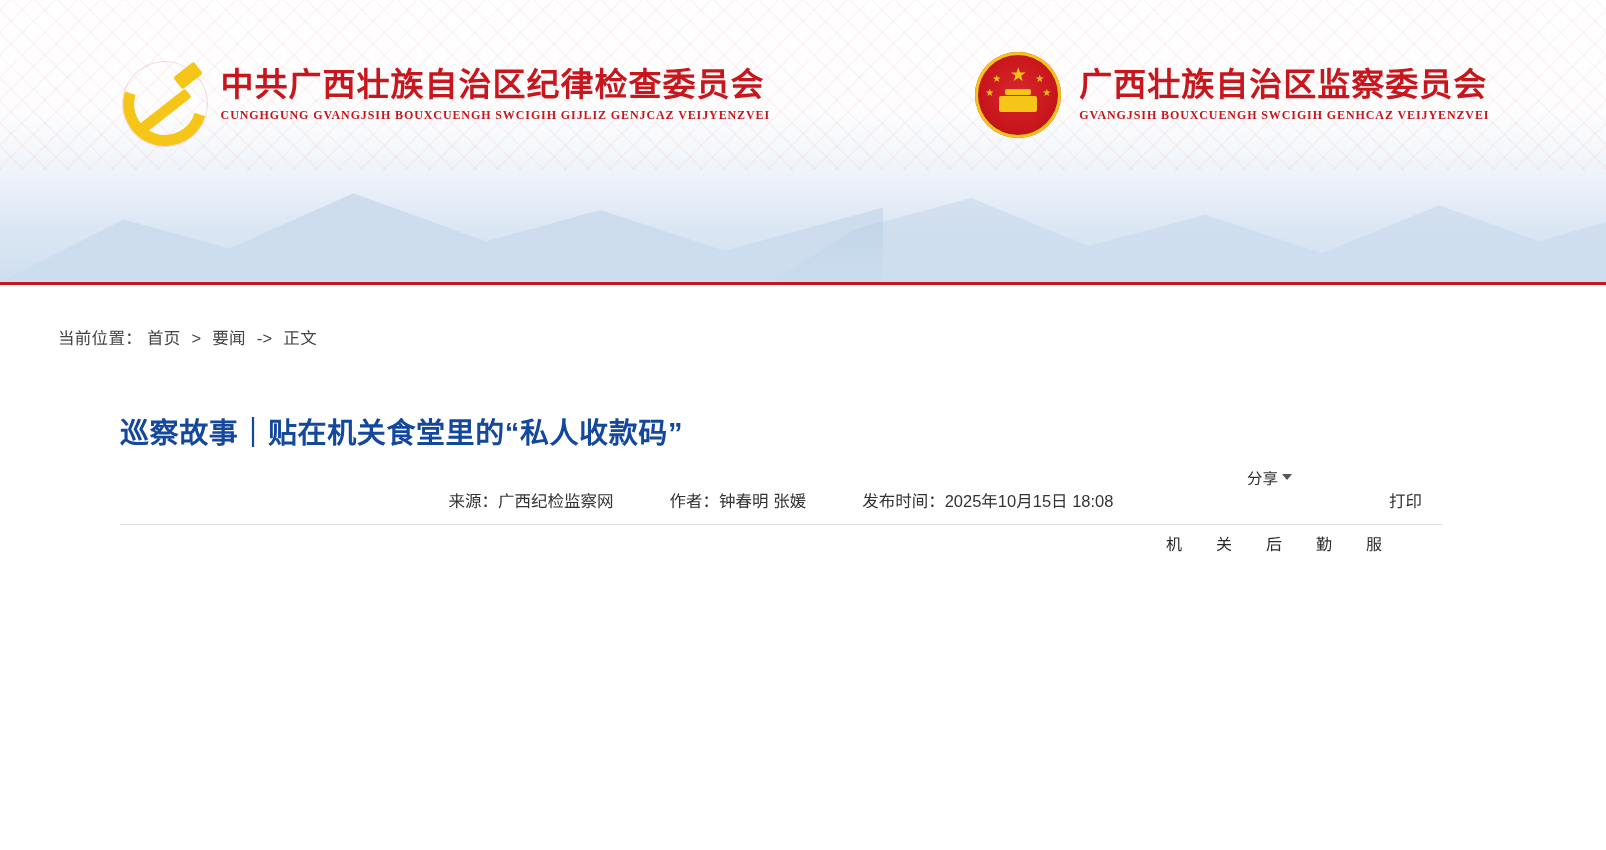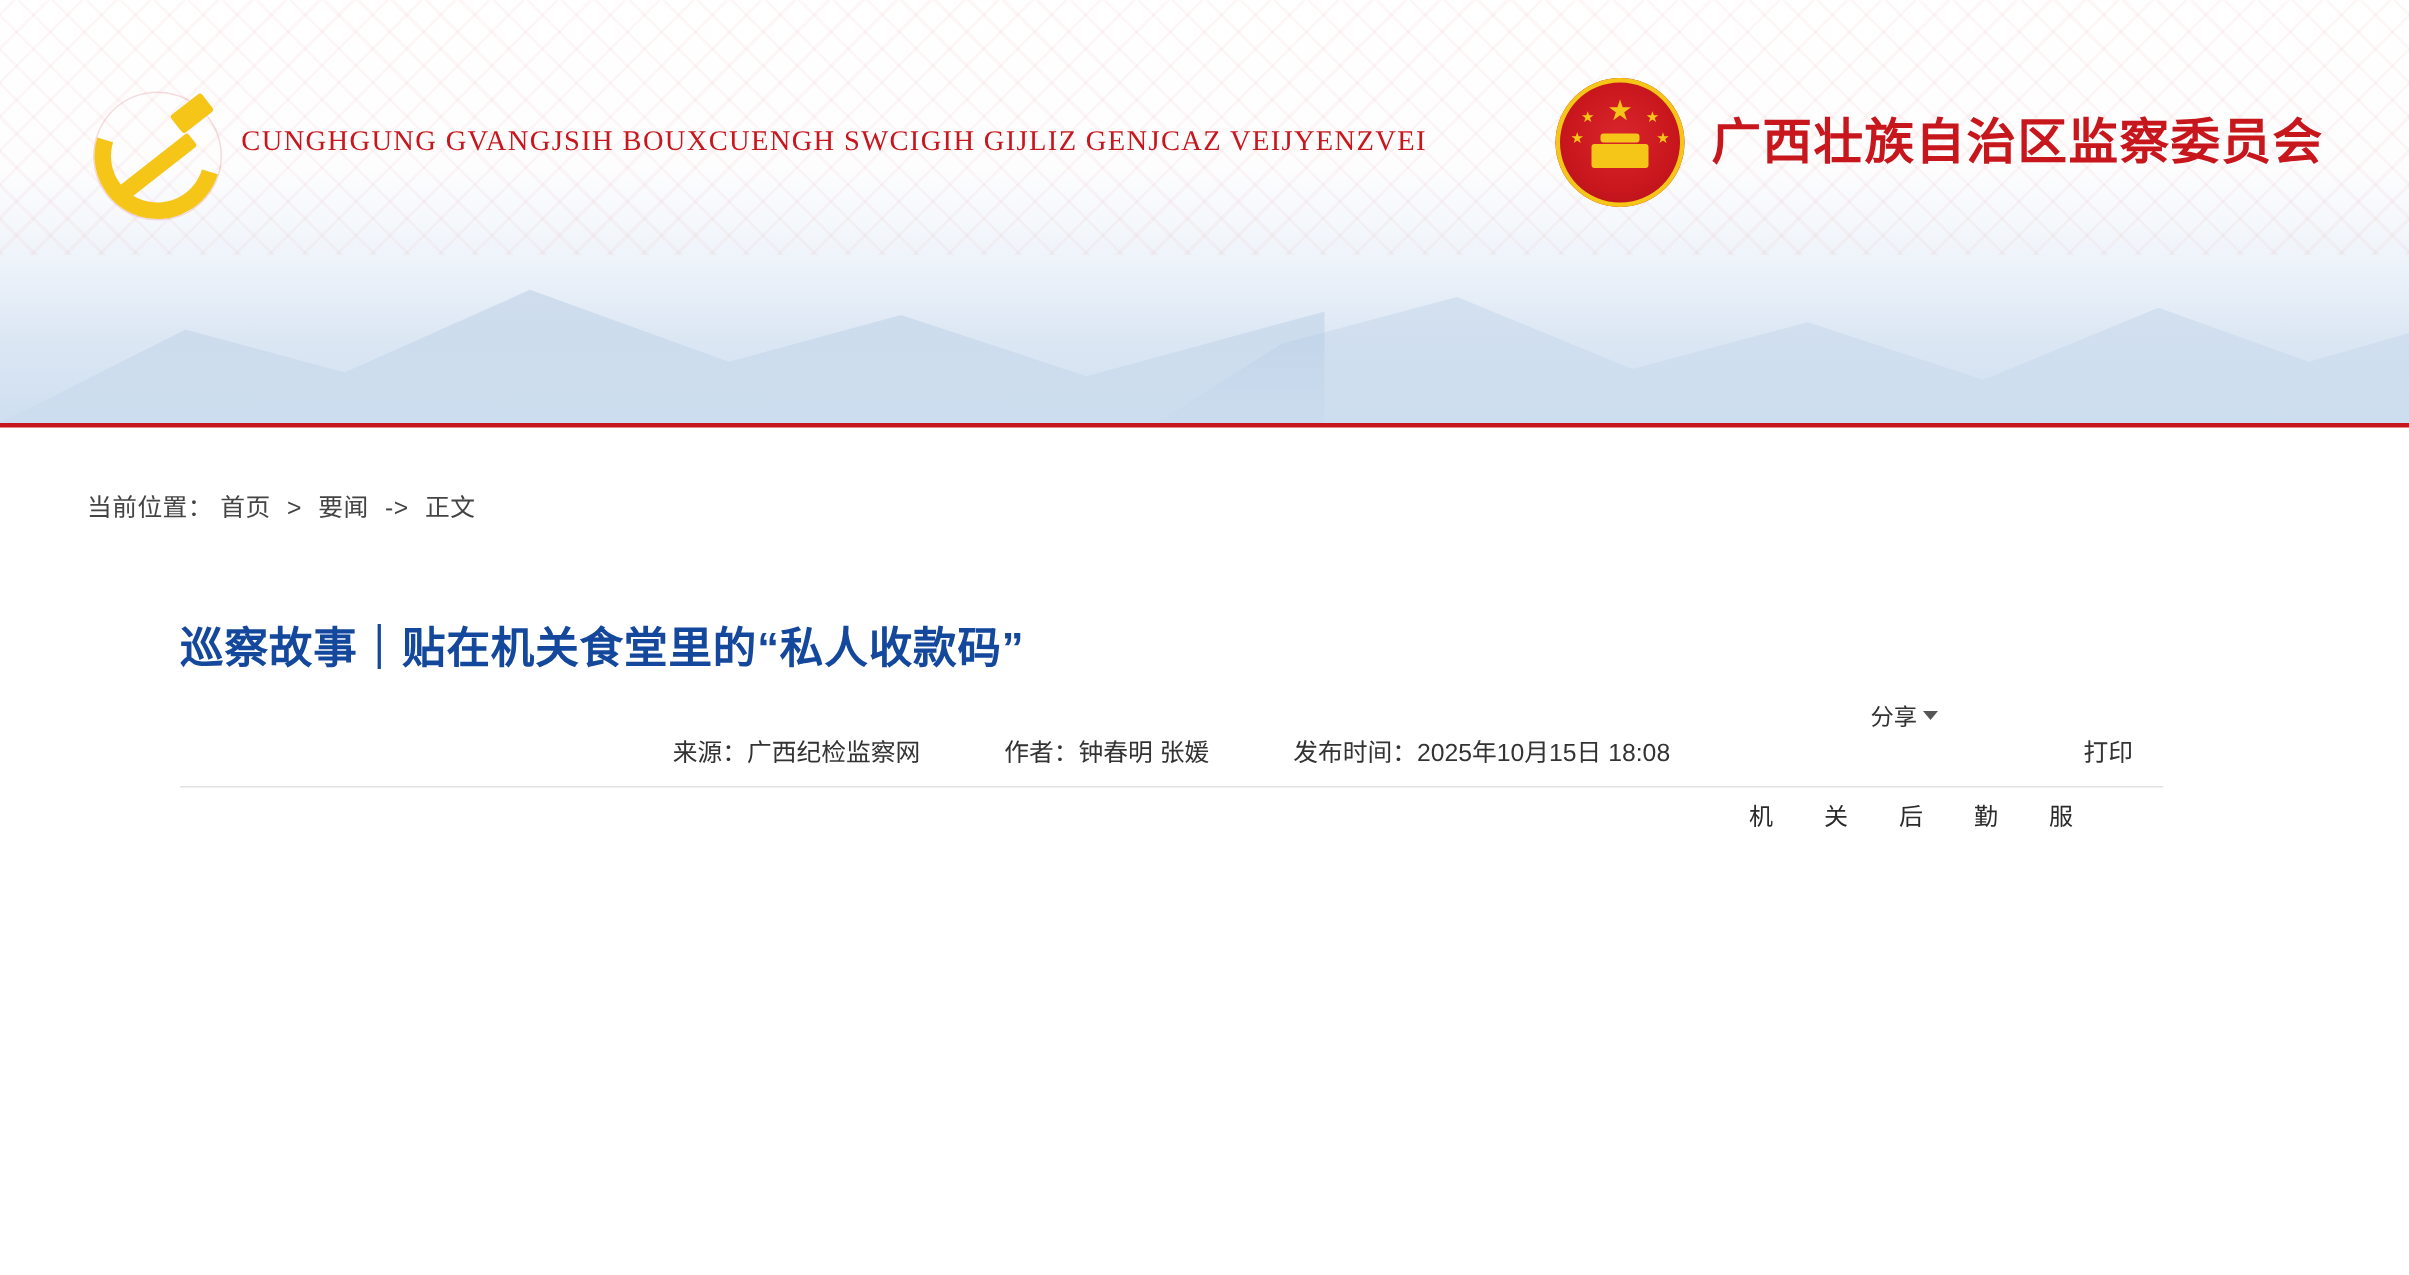--- a/index.html
+++ b/index.html
@@ -148,22 +148,22 @@
     font-family: "DejaVu Sans", "Liberation Sans", sans-serif;
     font-size: 33px;
     font-weight: 700;
     color: #c8161d;
     letter-spacing: 1px;
     white-space: nowrap;
     line-height: 1.12;
   }
   .emblem-sub {
     font-family: "Liberation Serif", "DejaVu Serif", serif;
-    font-size: 19px;
-    font-weight: 400;
+    font-size: 12px;
+    font-weight: 700;
     color: #c8161d;
     letter-spacing: .9px;
     white-space: nowrap;
   }
 
   
   .content {
     width: 1562px;
     box-sizing: border-box;
     padding: 0 58px;
@@ -267,35 +267,37 @@
 
   <div class="emblems">
 
     <div class="emblem-block">
       <div class="party-emblem">
         <span class="sickle"></span>
         <span class="hammer-handle"></span>
         <span class="hammer-head"></span>
       </div>
       <div class="emblem-text">
+        <div class="emblem-title">中共广西壮族自治区纪律检查委员会</div>
         <div class="emblem-sub">CUNGHGUNG GVANGJSIH BOUXCUENGH SWCIGIH GIJLIZ GENJCAZ VEIJYENZVEI</div>
       </div>
     </div>
 
     <div class="emblem-block">
       <div class="national-emblem">
         <span class="big-star">★</span>
         <span class="small-star s1">★</span>
         <span class="small-star s2">★</span>
         <span class="small-star s3">★</span>
         <span class="small-star s4">★</span>
         <span class="gate"></span>
       </div>
       <div class="emblem-text">
         <div class="emblem-title">广西壮族自治区监察委员会</div>
+        <div class="emblem-sub">GVANGJSIH BOUXCUENGH SWCIGIH GENHCAZ VEIJYENZVEI</div>
       </div>
     </div>
 
   </div>
 </div>
 
 <div class="content">
 
   <div class="breadcrumb">
     <span>当前位置：</span>

